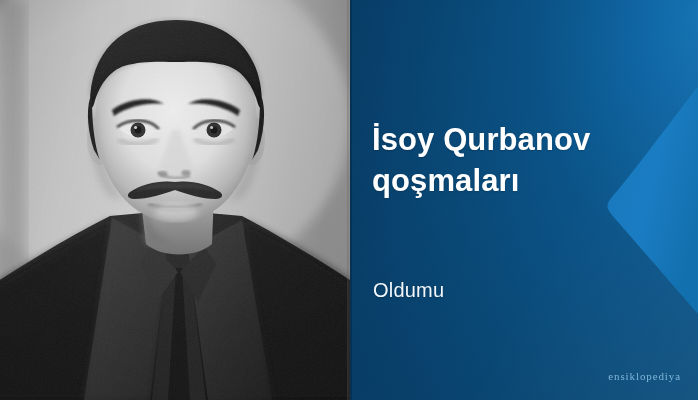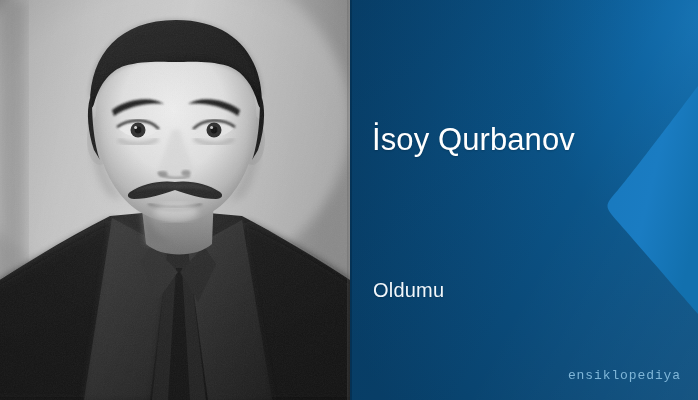--- a/index.html
+++ b/index.html
@@ -75,21 +75,21 @@
   }
   #chevron svg{display:block;width:100%;height:100%;}
 
   
   #title{
     position:absolute;left:22px;top:120px;
     width:270px;
     color:#ffffff;
     font-size:31px;
     line-height:1.31;
-    font-weight:400;
+    font-weight:700;
     letter-spacing:.1px;
     text-shadow:0 1px 2px rgba(0,0,0,.18);
   }
   #subtitle{
     position:absolute;left:23px;top:278px;
     color:#f2f7fb;
     font-size:20px;
     font-weight:400;
     line-height:1.2;
     letter-spacing:.2px;
@@ -109,24 +109,24 @@
     color:#eaf4fb;
     font-weight:400;
     display:block;
     font-family:"DejaVu Sans",sans-serif;
     text-shadow:0 1px 2px rgba(0,0,0,.25);
   }
   #logo .tag{
     display:block;
     margin-top:3px;
     margin-right:1px;
-    font-size:13px;
+    font-size:11px;
     letter-spacing:.9px;
     color:#7fb6d8;
-    font-family:Liberation Mono, monospace;
+    font-family:Liberation Serif, serif;
   }
 </style>
 </head>
 <body>
 
 <div id="stage">
 
   <div id="photo">
     <svg viewBox="0 0 350 400" preserveAspectRatio="xMidYMid slice" aria-hidden="true">
       <defs>
@@ -314,20 +314,21 @@
                  L 100 0
                  C 100 0 34 88 20 104
                  C 6 120 6 120 20 136
                  C 34 152 100 228 100 228
                  Z" fill="url(#chevGrad)"></path>
       </svg>
     </div>
 
     <div id="title">
       <div>İsoy Qurbanov</div>
+      <div>qoşmaları</div>
     </div>
 
     <div id="subtitle">Oldumu</div>
 
     <div id="logo">
       <span class="tag">ensiklopediya</span>
     </div>
   </div>
 
 </div>

